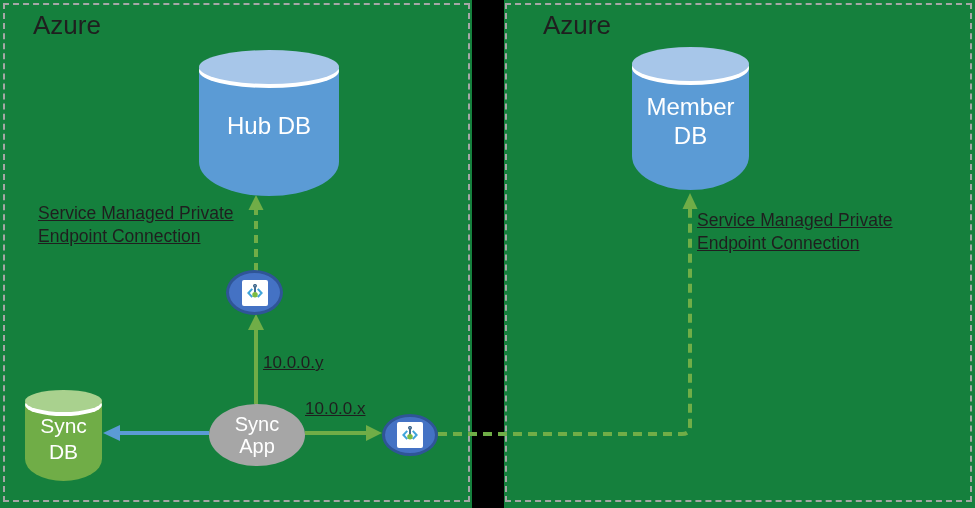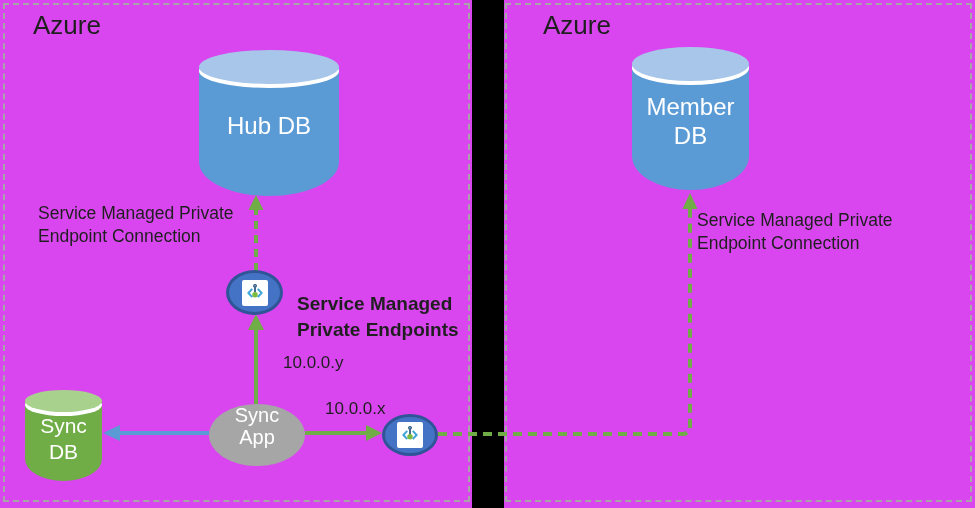--- a/index.html
+++ b/index.html
@@ -1,20 +1,20 @@
 <!DOCTYPE html>
 <html style="--db_blue: #5B9BD5; --db_blue_top: #A7C6E9; --db_green: #70AD47; --db_green_top: #A9D18E; --app_gray: #A6A6A6; --arrow_green: #70AD47; --arrow_blue: #5B9BD5; --endpoint_fill: #4472C4; --endpoint_border: #2F5597; --icon_bracket_blue: #41A5DA; --icon_stem_blue: #1F4E79; --icon_dot_green: #7CBB42; --divider_black: #000000; --border_gray: #A6A6A6; --text_black: #1F1F1F;"><head>
 <meta charset="utf-8">
 <style>
   html, body { margin: 0; padding: 0; background: #ffffff; }
   .canvas {
     position: relative;
     width: 975px;
     height: 508px;
-    background: #d946ef;
+    background: #15803d;
     font-family: "Liberation Sans", sans-serif;
     overflow: hidden;
   }
 
   
   .panel {
     position: absolute;
     border: 2px dashed var(--border_gray);
     background: transparent;
     z-index: 0;
@@ -77,21 +77,21 @@
     line-height: 1.2;
     padding-top: 6px;
   }
 
   
   .app-ellipse {
     position: absolute;
     left: 209px; top: 404px; width: 96px; height: 62px;
     background: var(--app_gray);
     border-radius: 50%;
-    display: flex; justify-content: center;
+    display: flex; align-items: center; justify-content: center;
     text-align: center;
     color: #ffffff;
     font-size: 20px;
     line-height: 1.1;
     z-index: 10;
   }
   .app-ellipse .wrap-label { width: 56px; }
 
   
   .endpoint {
@@ -108,24 +108,25 @@
     background: #ffffff;
     border-radius: 2px;
     display: flex; align-items: center; justify-content: center;
   }
 
   
   .label {
     position: absolute;
     color: var(--text_black);
     z-index: 6;
+    text-decoration: underline;
   }
   .conn-label { font-size: 17.5px; line-height: 23px; width: 222px; }
   .bold-label { font-size: 19px; font-weight: bold; line-height: 26px; width: 178px; }
-  .ip-label   { font-size: 17px; margin-left: 20px; }
+  .ip-label   { font-size: 17px; }
 </style>
 </head>
 <body>
 
 <div class="canvas">
 
   <div class="panel" style="left:3px; top:3px; width:467px; height:499px;"></div>
   <div class="panel" style="left:505px; top:3px; width:467px; height:499px;"></div>
 
   <div class="divider"></div>
@@ -205,21 +206,20 @@
         <path d="M15 7.5 L19.2 12 L15 16.5" fill="none" stroke="var(--icon_bracket_blue)" stroke-width="2.2"></path>
         <circle cx="12" cy="4.2" r="1.4" fill="none" stroke="var(--icon_stem_blue)" stroke-width="1.4"></circle>
         <line x1="12" y1="5.6" x2="12" y2="11.5" stroke="var(--icon_stem_blue)" stroke-width="1.8"></line>
         <circle cx="12" cy="14" r="3" fill="var(--icon_dot_green)"></circle>
       </svg>
     </div>
   </div>
 
   <div class="label conn-label" style="left:38px; top:202px;">Service Managed Private Endpoint Connection</div>
 
-  <div class="label bold-label" style="left:297px; top:291px;">Service Managed Private Endpoints</div>
 
   <div class="label ip-label" style="left:263px; top:353px;">10.0.0.y</div>
 
   <div class="label ip-label" style="left:305px; top:399px;">10.0.0.x</div>
 
   <div class="label conn-label" style="left:697px; top:209px;">Service Managed Private Endpoint Connection</div>
 
 </div>
 
 </body></html>

